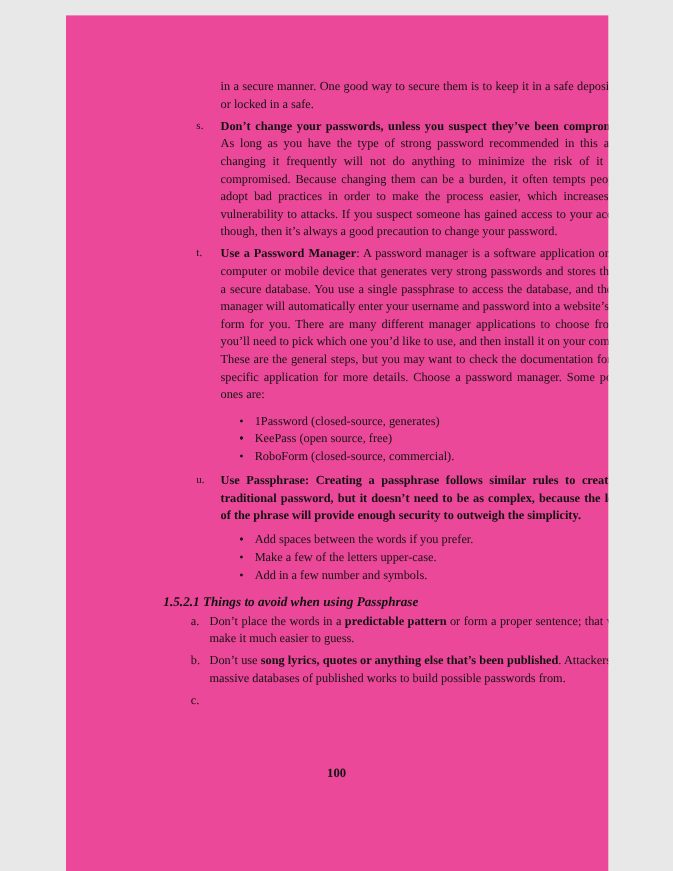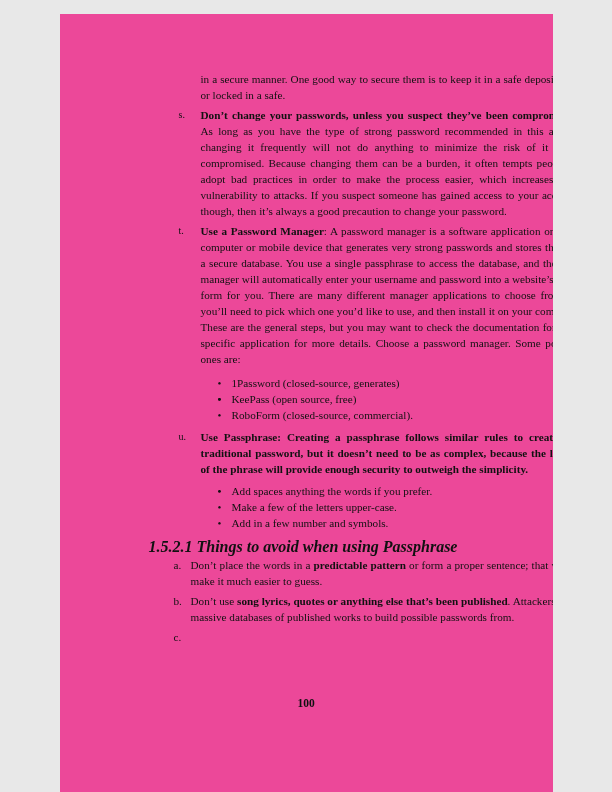--- a/index.html
+++ b/index.html
@@ -32,21 +32,21 @@
 
   ul.bullets { list-style: none; margin: 8px 0 6px 0; padding: 0; }
   ul.bullets li { position: relative; margin-left: 172px; width: 348px; text-align: justify; }
   ul.bullets .blt { position: absolute; left: -14px; top: 0; }
   ul.bullets.tips { margin: 6px 0 8px 0; }
 
   .heading {
     margin: 8px 0 2px 89px;
     font-weight: bold;
     font-style: italic;
-    font-size: 16px;
+    font-size: 12px;
   }
 
   b { font-weight: bold; }
 
   .pageno {
     position: absolute;
     left: 0;
     top: 681px;
     width: 100%;
     text-align: center;
@@ -97,21 +97,21 @@
       <span class="lbl">u.</span>
       <div class="txt"><b>Use Passphrase: Creating a passphrase follows similar rules to creating a traditional password, but it doesn’t need to be as complex, because the length of the phrase will provide enough security to outweigh the simplicity.</b><span></span></div>
     </div>
 
     <ul class="bullets tips">
       <li>
         <span class="blt">•</span>
       </li>
       <li>
         <span class="blt">•</span>
-        <span>Add spaces anything the words if you prefer.</span>
+        <span>Add spaces between the words if you prefer.</span>
       </li>
       <li>
         <span class="blt">•</span>
         <span>Make a few of the letters upper-case.</span>
       </li>
       <li>
         <span class="blt">•</span>
         <span>Add in a few number and symbols.</span>
       </li>
     </ul>

